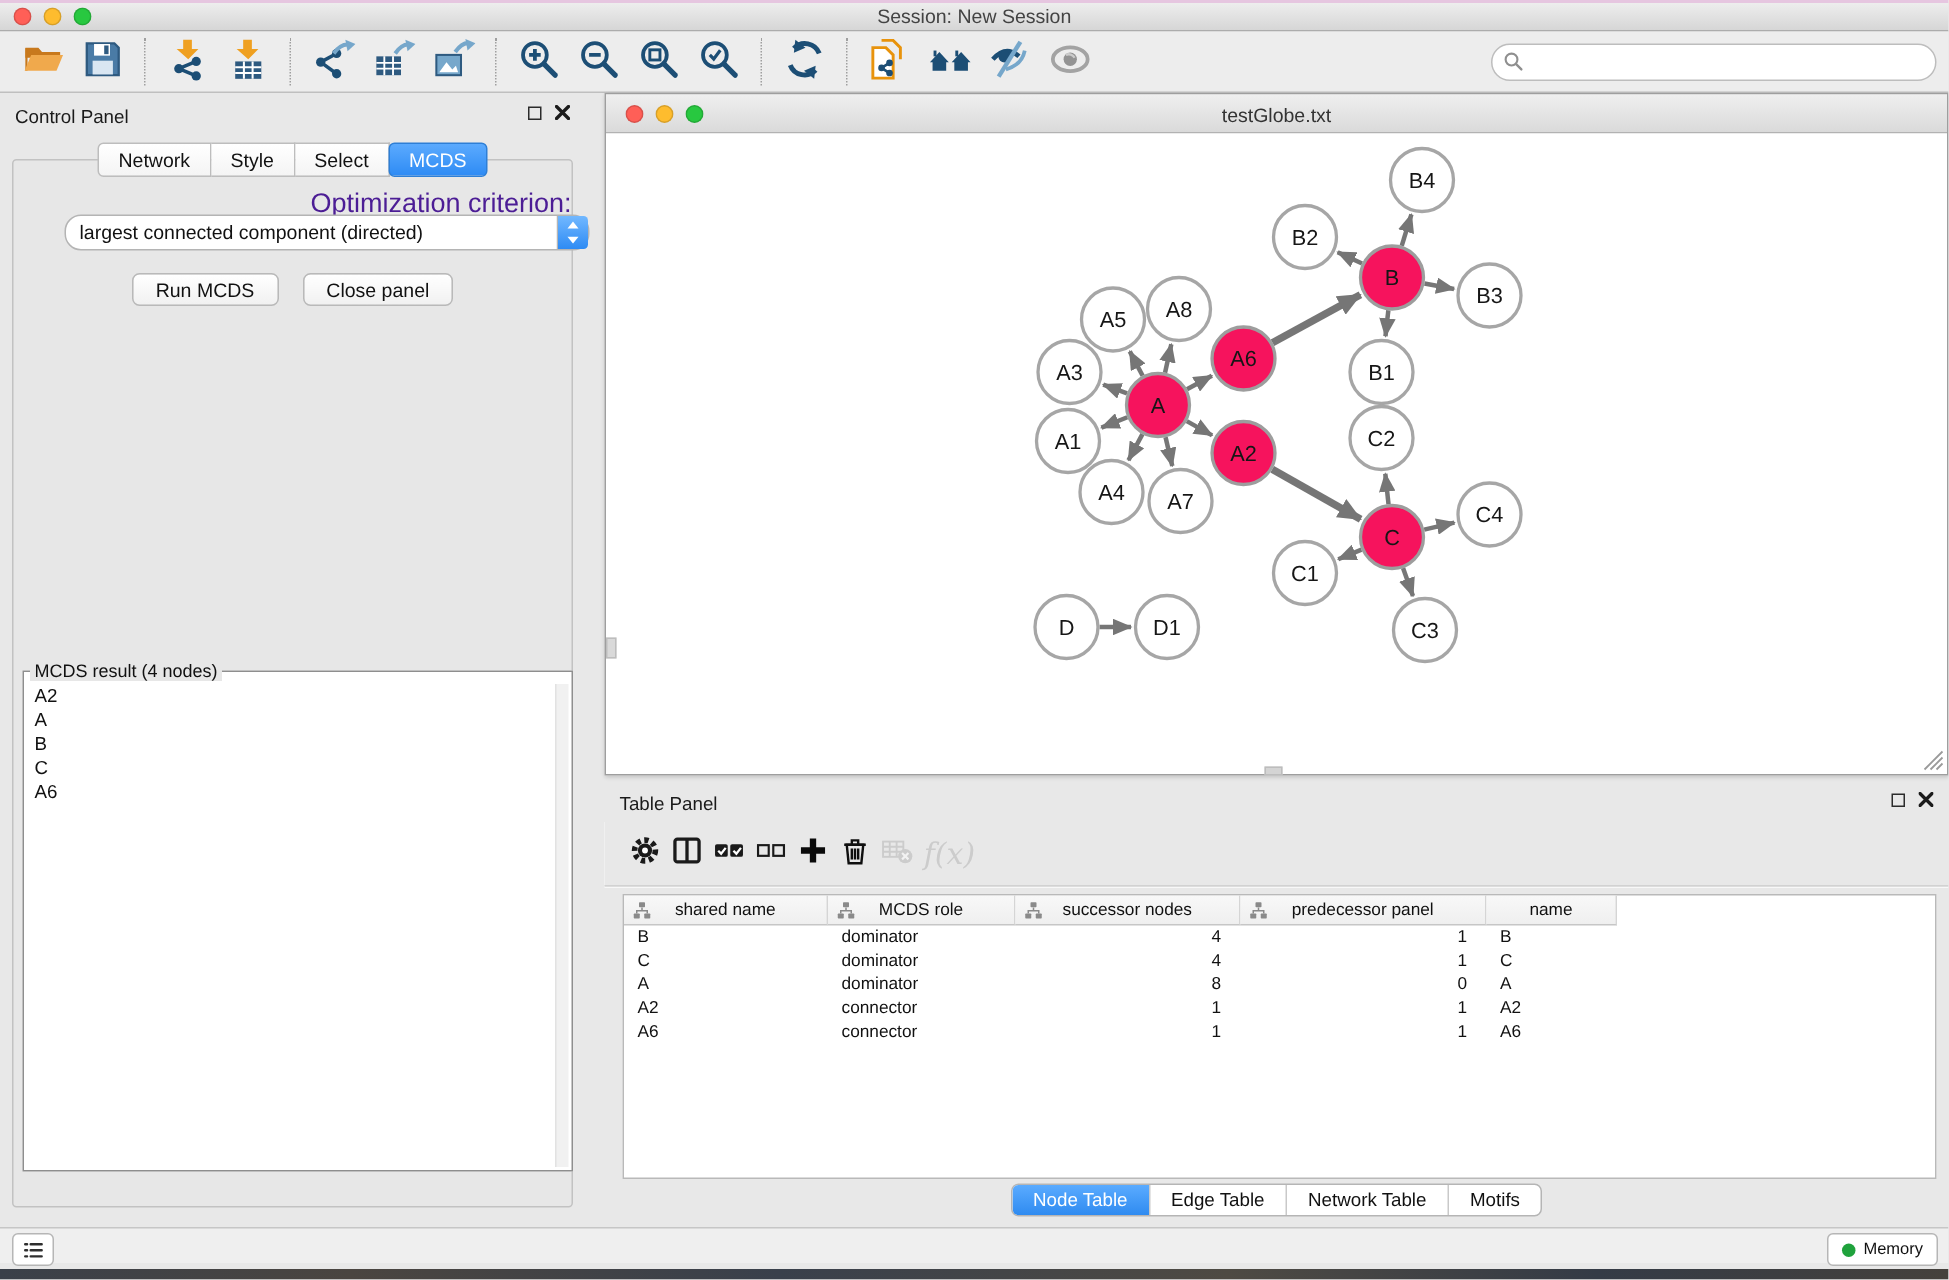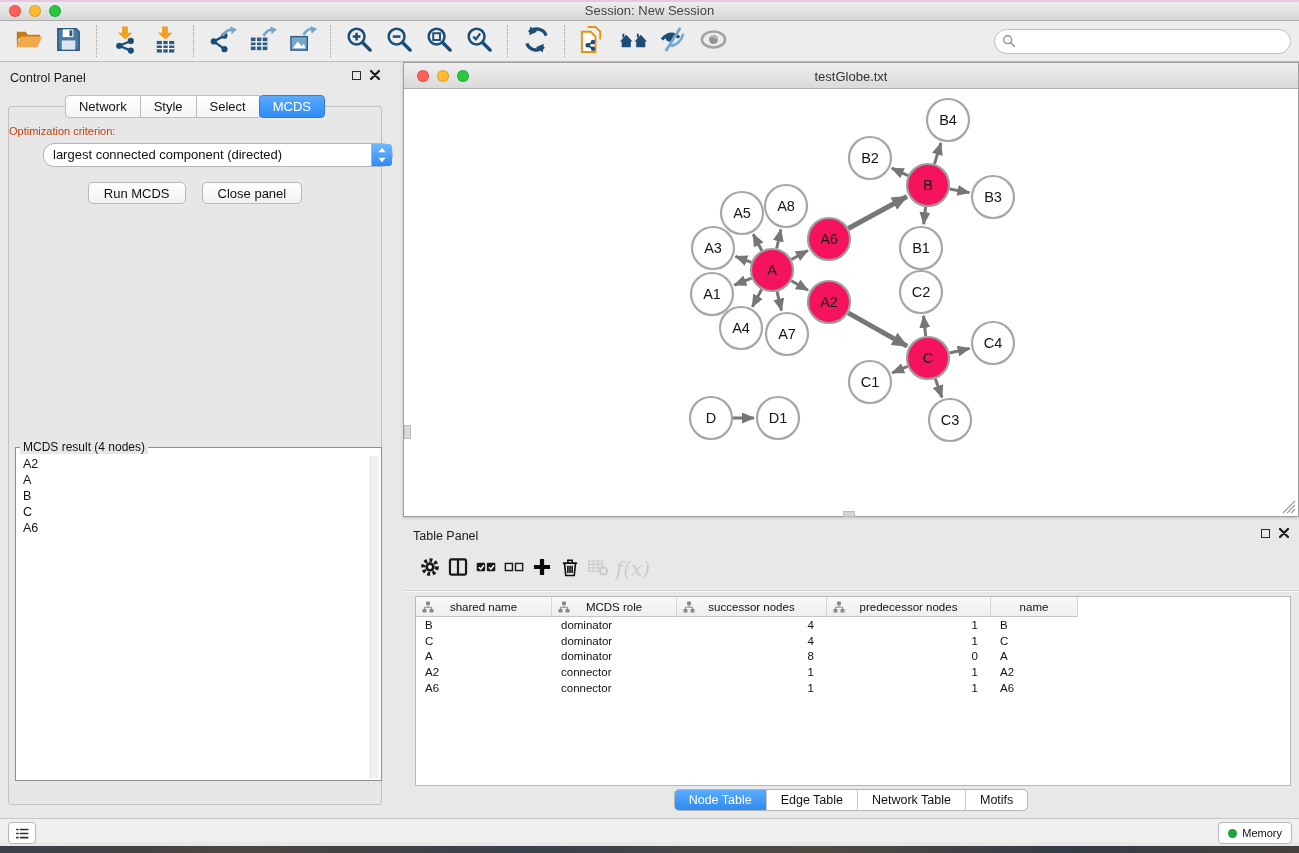--- a/index.html
+++ b/index.html
@@ -37,21 +37,21 @@
   .float-box { width:9px; height:9px; border:1.6px solid #2B2B2B; display:inline-block; }
   .close-x svg { width:10px; height:10px; display:block; }
 
   .cp-tabs { position:absolute; left:0; right:0; top:33px; display:flex; justify-content:center; z-index:3; }
   .cp-tab { padding:3px 13px 4px; background:linear-gradient(#FFFFFF,#F4F4F4); border:1px solid #BDBDBD; border-left:none; font-size:13px; color:#111; height:23px; }
   .cp-tab:first-child { border-left:1px solid #BDBDBD; border-radius:4px 0 0 4px; }
   .cp-tab:last-child { border-radius:0 4px 4px 0; }
   .cp-tab.selected { background:linear-gradient(#5BAAFE,#2E8BF4); color:#fff; border:1px solid #2E7FD6; border-radius:4px; margin-left:-1px; }
 
   .cp-body { position:absolute; left:8px; right:8px; top:44px; bottom:13px; background:#E7E7E7; border:1px solid #C2C2C2; border-radius:3px; }
-  .opt-label { position:absolute; left:0; right:0; top:18px; text-align:left; font-size:11px; color:#c2410c; }
+  .opt-label { position:absolute; left:0; right:0; top:18px; text-align:right; font-size:18px; color:#4c1d95; }
   .criterion { position:absolute; left:34px; width:350px; top:36px; height:24px; background:#fff; border:1px solid #B4B4B4; border-radius:11px; font-size:13px; color:#111; line-height:22px; padding-left:9px; }
   .criterion .stepper { position:absolute; right:0px; top:0px; bottom:0px; width:21px; background:linear-gradient(#72B8FF,#2E8BF4); border-radius:0 3px 3px 0; border-left:1px solid #B4B4B4; }
   .criterion .stepper svg { width:100%; height:100%; }
   .cp-buttons { position:absolute; left:0; right:0; top:75px; display:flex; justify-content:center; gap:16px; }
   .mac-btn { background:linear-gradient(#FFFFFF,#F1F1F1); border:1px solid #B9B9B9; border-radius:5px; font-size:13px; color:#111; height:22px; padding:0 15px; font-family:inherit; }
 
   fieldset.result-box { position:absolute; left:6px; top:333px; width:367px; height:341px; background:#fff; border:1px solid #8E8E8E; padding:0; }
   fieldset.result-box legend { font-size:12px; color:#111; margin-left:4px; padding:0 3px; background:#E7E7E7; }
   .result-list { position:absolute; inset:2px 12px 2px 4px; font-size:12.5px; color:#111; }
   .result-item { line-height:16px; padding-left:3px; }
@@ -569,21 +569,21 @@
           </div>
           <div class="tbl-col" style="width: 164px;">
             <span class="shared-ic"><svg viewBox="0 0 12 12">
                 <path d="M6 4v2M2.5 8V6.2h7V8" stroke="#8A8A8A" fill="none"></path>
                 <g fill="#8A8A8A">
                   <rect x="4" y="0.5" width="4" height="3.4" rx="0.5"></rect>
                   <rect x="0.5" y="8" width="4" height="3.4" rx="0.5"></rect>
                   <rect x="7.5" y="8" width="4" height="3.4" rx="0.5"></rect>
                 </g>
               </svg></span>
-            <span>predecessor nodes</span>
+            <span>predecessor panel</span>
           </div>
           <div class="tbl-col" style="width: 87px;">
             <span>name</span>
           </div>
         </div>
       <div id="tbl-body">
           <div class="tbl-row">
             <div class="tbl-cell al" style="width: 136px;">B</div>
             <div class="tbl-cell al" style="width: 125px;">dominator</div>
             <div class="tbl-cell ar" style="width: 150px;">4</div>

